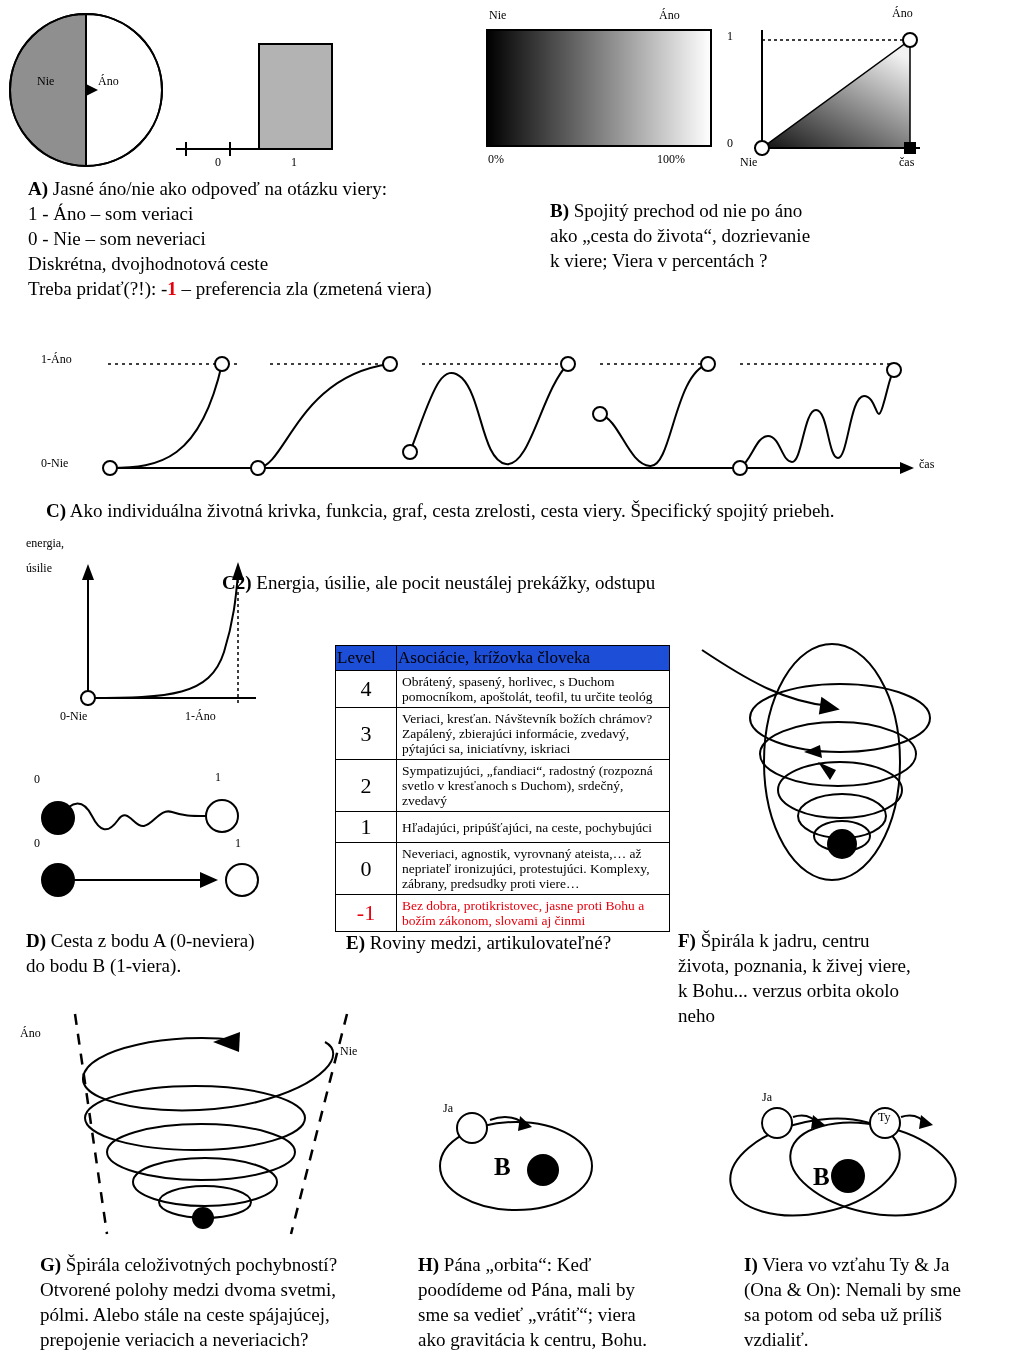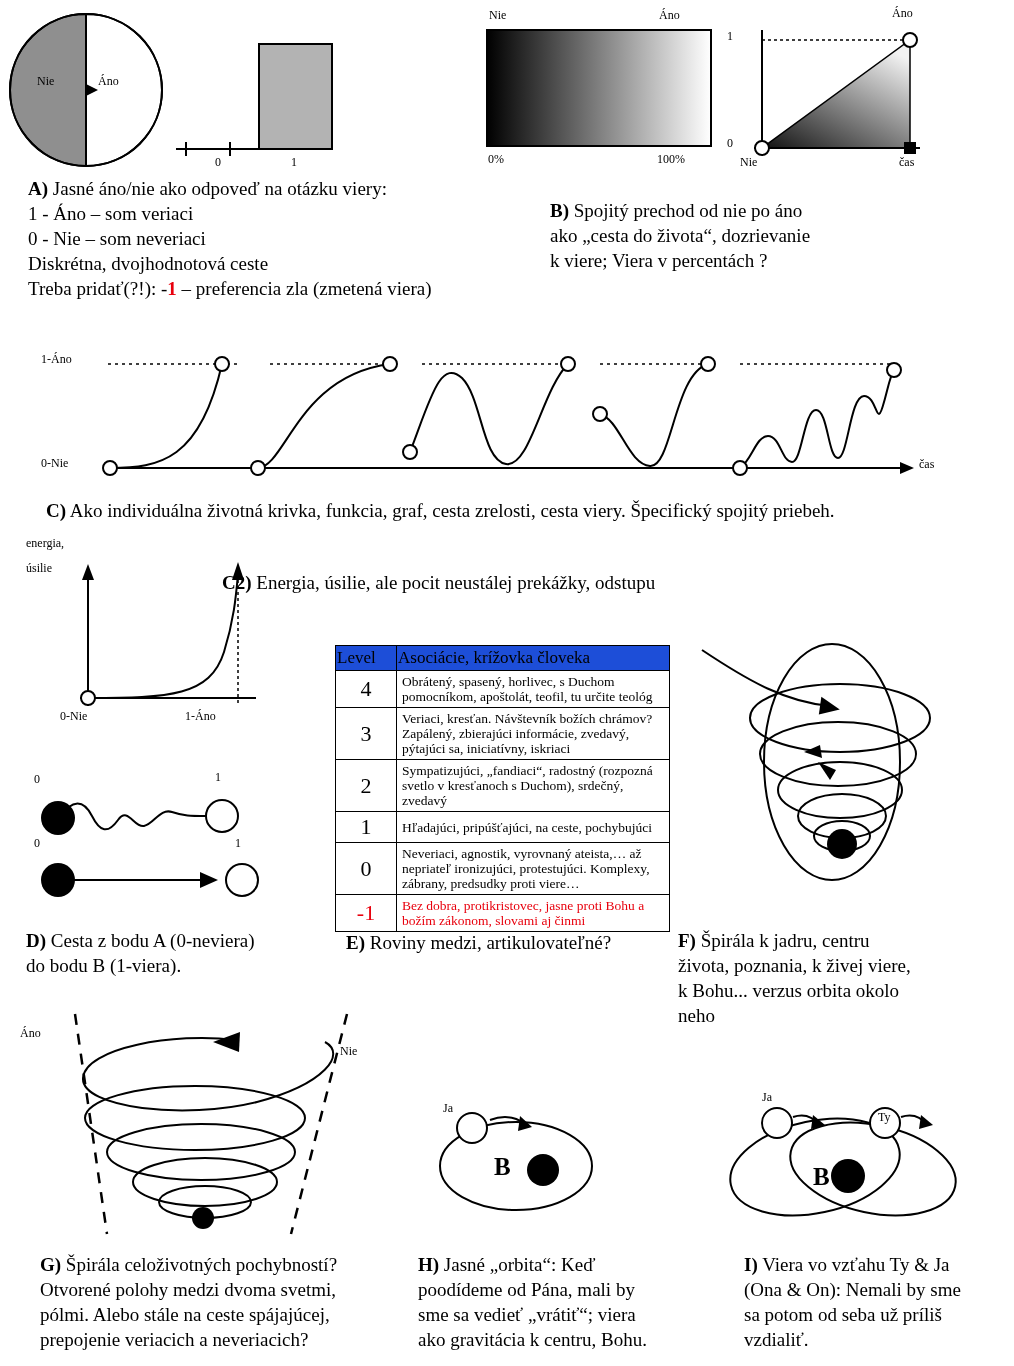--- a/index.html
+++ b/index.html
@@ -269,21 +269,21 @@
       <circle cx="52" cy="28" r="15" fill="#fff" stroke="#000" stroke-width="2"></circle>
       <path d="M70 20 C 86 14, 100 18, 106 26" fill="none" stroke="#000" stroke-width="2"></path>
       <polygon points="100,16 112,27 98,31" fill="#000"></polygon>
       <circle cx="123" cy="70" r="16" fill="#000"></circle>
     </svg>
   </div>
   <div class="abs lbl" style="left:443px;top:1101px;">Ja</div>
   <div class="abs" style="left:494px;top:1153px;font-family:'Liberation Serif',serif;font-size:25px;font-weight:bold;">B</div>
 
   <div class="abs txt" style="left:418px;top:1252px;width:320px;">
-    <div><b>H)</b> <span>Jasné „orbita“: Keď</span></div>
+    <div><b>H)</b> <span>Pána „orbita“: Keď</span></div>
     <div>poodídeme od Pána, mali by</div>
     <div>sme sa vedieť „vrátiť“; viera</div>
     <div>ako gravitácia k centru, Bohu.</div>
   </div>
 
   <div class="abs" style="left:705px;top:1095px;">
     <svg width="260" height="140" viewBox="0 0 260 140">
       <ellipse cx="110" cy="72" rx="86" ry="46" fill="none" stroke="#000" stroke-width="2" transform="rotate(-12 110 72)"></ellipse>
       <ellipse cx="168" cy="74" rx="84" ry="44" fill="none" stroke="#000" stroke-width="2" transform="rotate(12 168 74)"></ellipse>
       <circle cx="72" cy="28" r="15" fill="#fff" stroke="#000" stroke-width="2"></circle>

